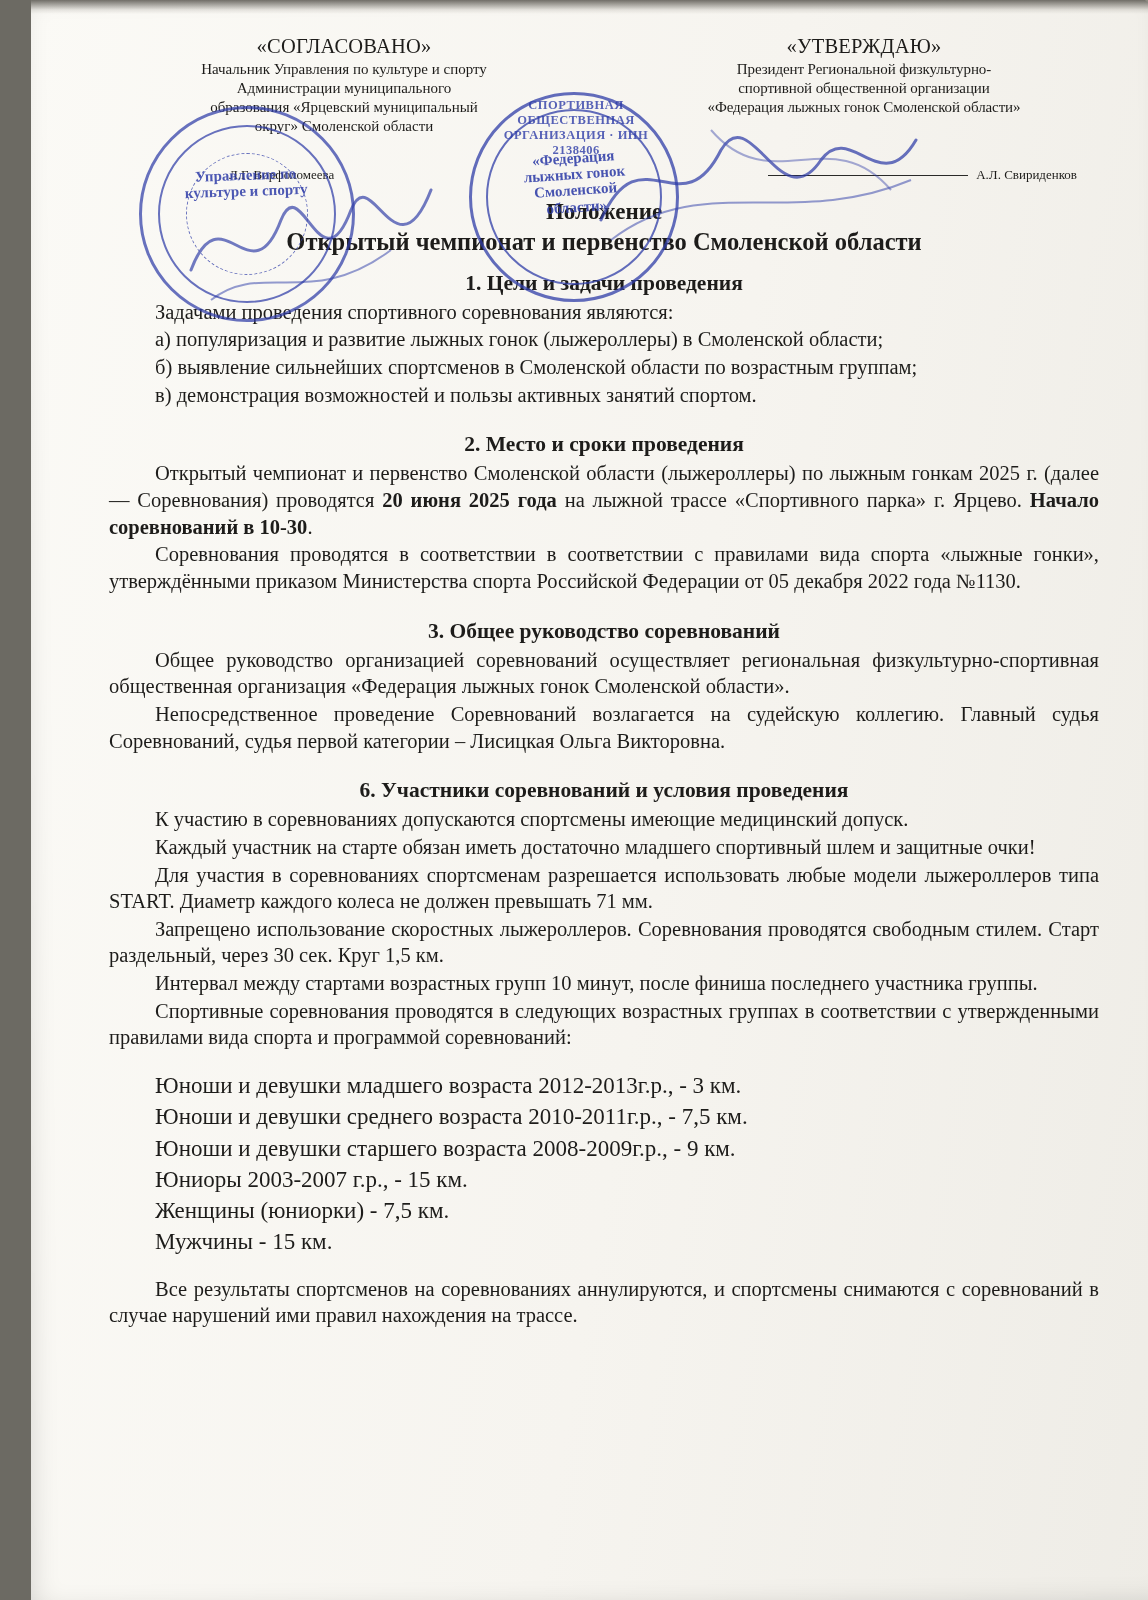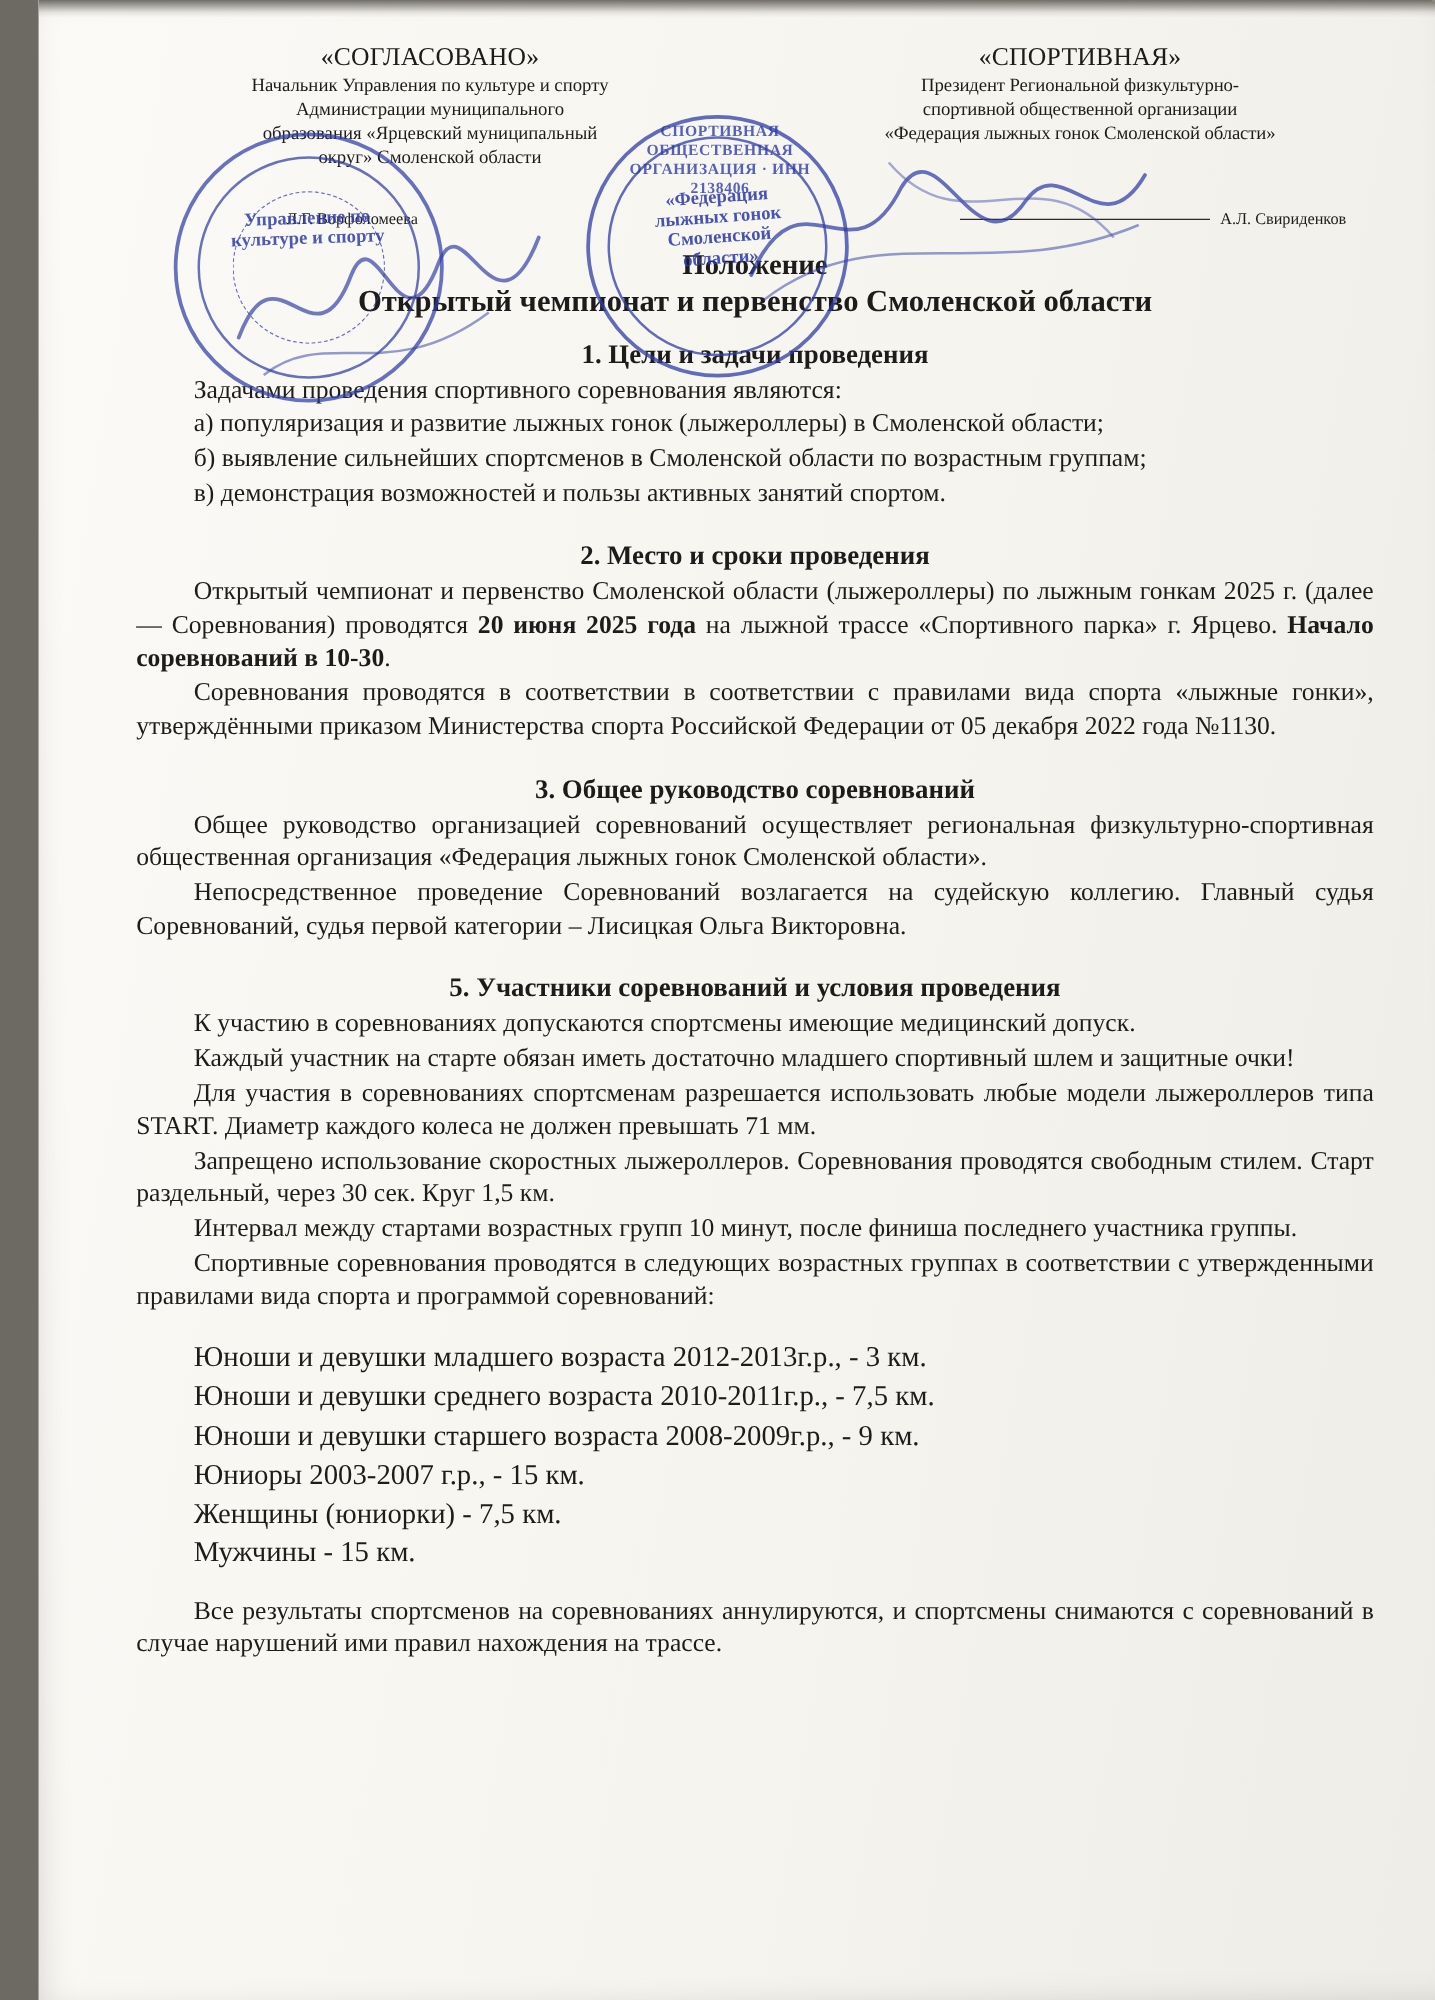--- a/index.html
+++ b/index.html
@@ -252,21 +252,21 @@
 
       <div class="hdr">
         <div class="hdr-col left">
           <div class="hdr-title">«СОГЛАСОВАНО»</div>
           <div class="hdr-line">Начальник Управления по культуре и спорту</div>
           <div class="hdr-line">Администрации муниципального</div>
           <div class="hdr-line">образования «Ярцевский муниципальный</div>
           <div class="hdr-line">округ» Смоленской области</div>
         </div>
         <div class="hdr-col right">
-          <div class="hdr-title">«СПОРТИВНАЯ»</div>
+          <div class="hdr-title">«УТВЕРЖДАЮ»</div>
           <div class="hdr-line">Президент Региональной физкультурно-</div>
           <div class="hdr-line">спортивной общественной организации</div>
           <div class="hdr-line">«Федерация лыжных гонок Смоленской области»</div>
         </div>
       </div>
 
       <div class="sign-row">
         <div class="sign-left">Л.Г. Ворфоломеева</div>
         <div class="sign-right">
           <span class="rule"></span><span>А.Л. Свириденков</span>
@@ -291,21 +291,21 @@
       <p>Соревнования проводятся в соответствии в соответствии с правилами вида спорта «лыжные гонки», утверждёнными приказом Министерства спорта Российской Федерации от 05 декабря 2022 года №1130.</p>
 
       <div class="spacer-sm"></div>
 
       <h2 class="sec">3.  Общее руководство соревнований</h2>
       <p>Общее руководство организацией соревнований осуществляет региональная физкультурно-спортивная общественная организация «Федерация лыжных гонок Смоленской области».</p>
       <p>Непосредственное проведение Соревнований возлагается на судейскую коллегию. Главный судья Соревнований, судья первой категории – Лисицкая Ольга Викторовна.</p>
 
       <div class="spacer-sm"></div>
 
-      <h2 class="sec">5. Участники соревнований и условия проведения</h2>
+      <h2 class="sec">6. Участники соревнований и условия проведения</h2>
       <p>К участию в соревнованиях допускаются спортсмены имеющие медицинский допуск.</p>
       <p>Каждый участник на старте обязан иметь достаточно младшего спортивный шлем и защитные очки!</p>
       <p>Для участия в соревнованиях спортсменам разрешается использовать любые модели лыжероллеров типа START. Диаметр каждого колеса не должен превышать 71 мм.</p>
       <p>Запрещено использование скоростных лыжероллеров. Соревнования проводятся свободным стилем. Старт раздельный, через 30 сек. Круг 1,5 км.</p>
       <p>Интервал между стартами возрастных групп 10 минут, после финиша последнего участника группы.</p>
       <p>Спортивные соревнования проводятся в следующих возрастных группах в соответствии с утвержденными правилами вида спорта и программой соревнований:</p>
 
       <div class="spacer-md"></div>
 
       <div class="list-line">Юноши и девушки младшего возраста 2012-2013г.р., - 3 км.</div>

